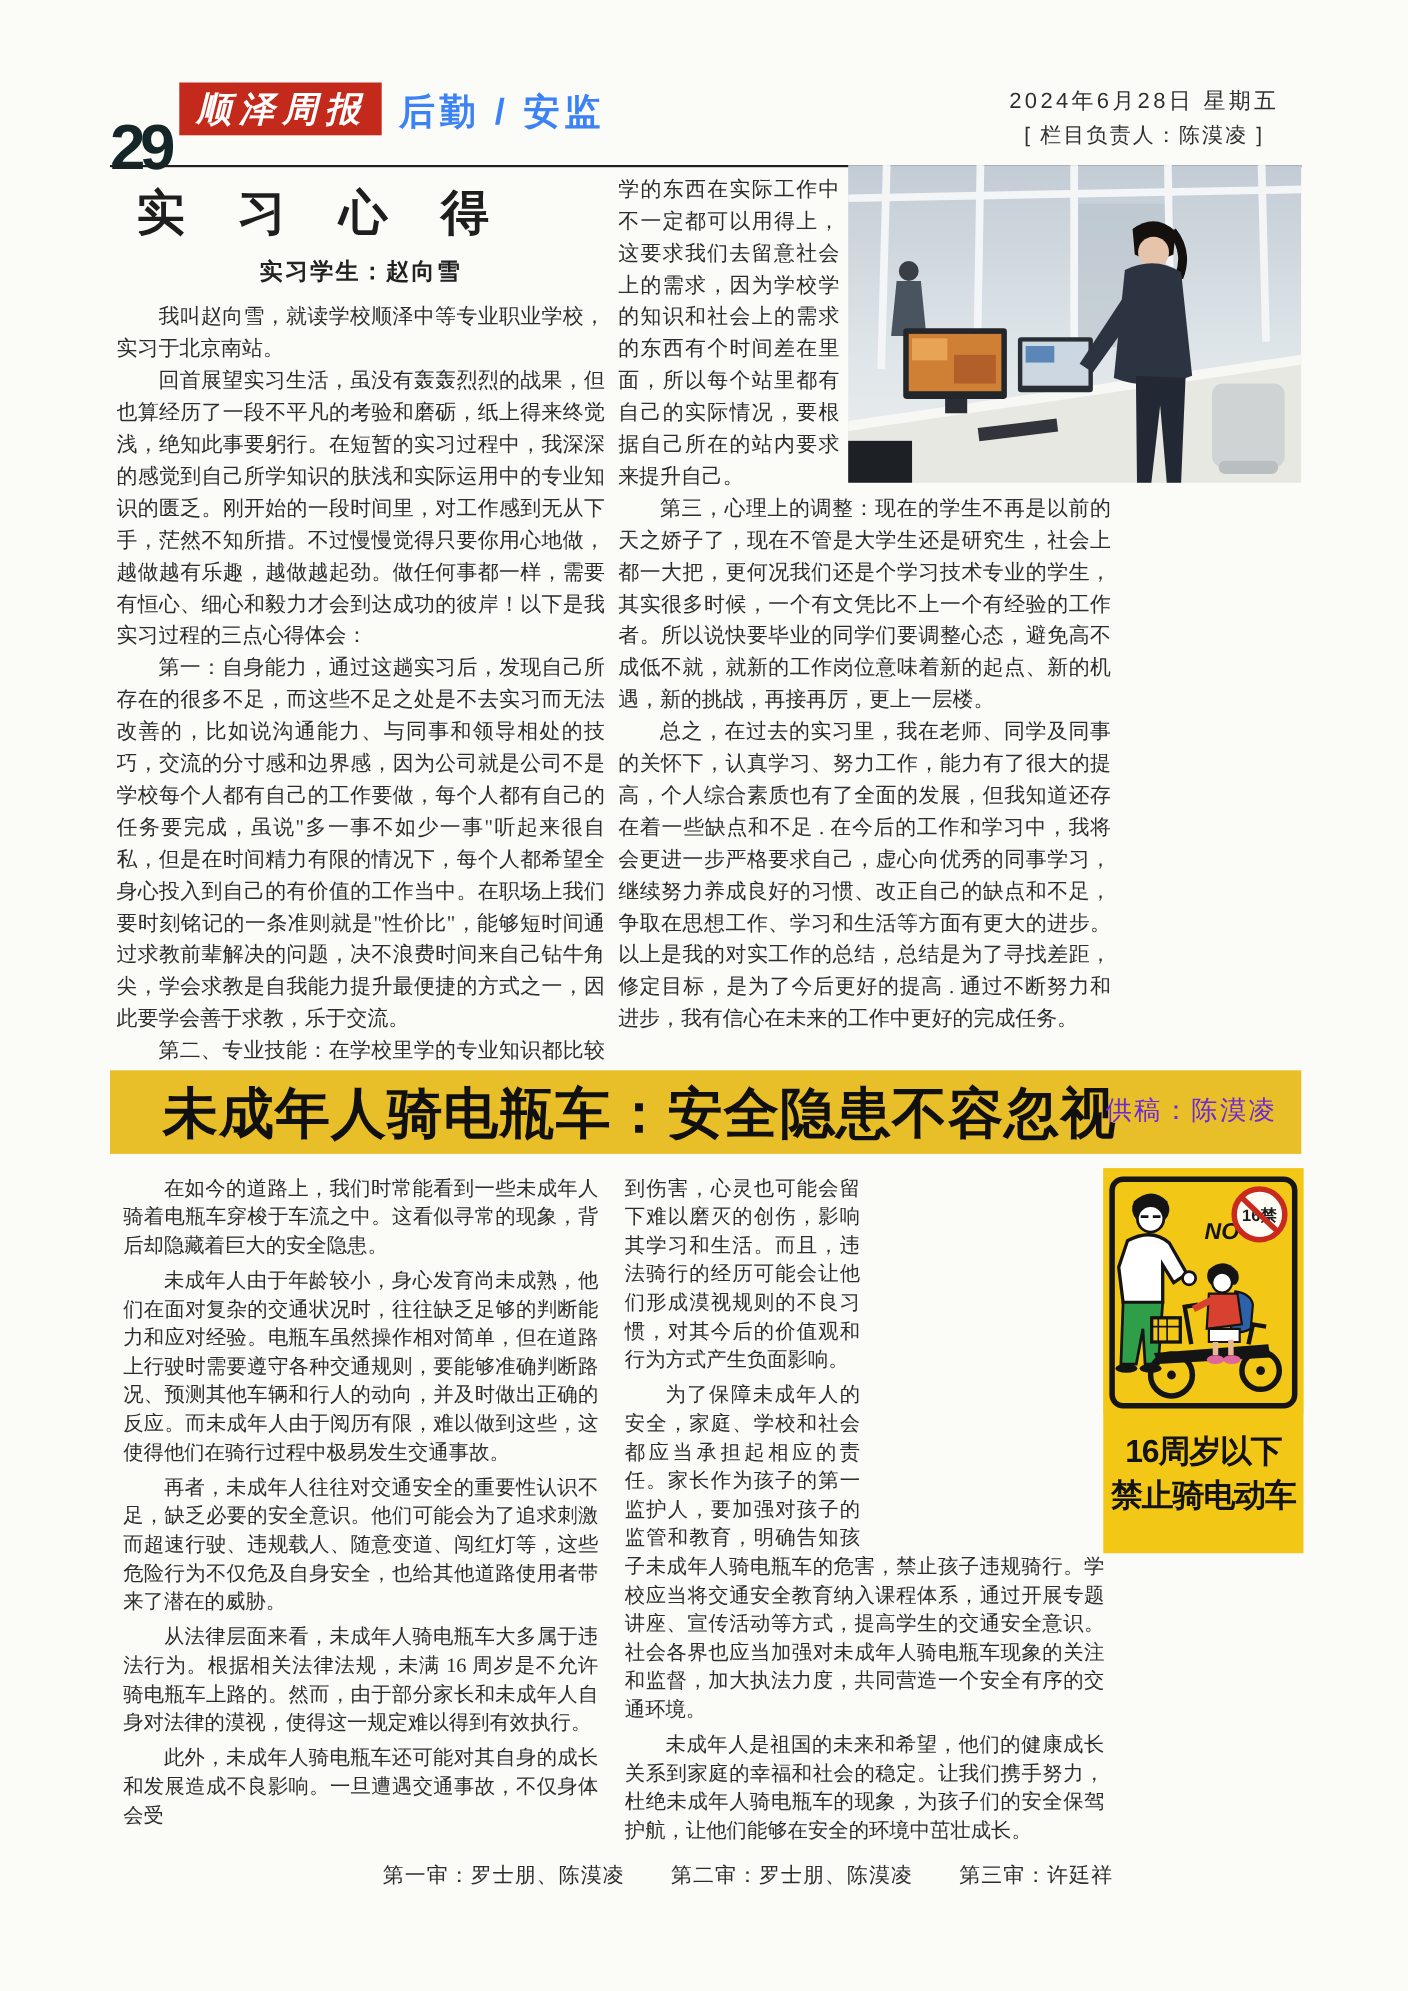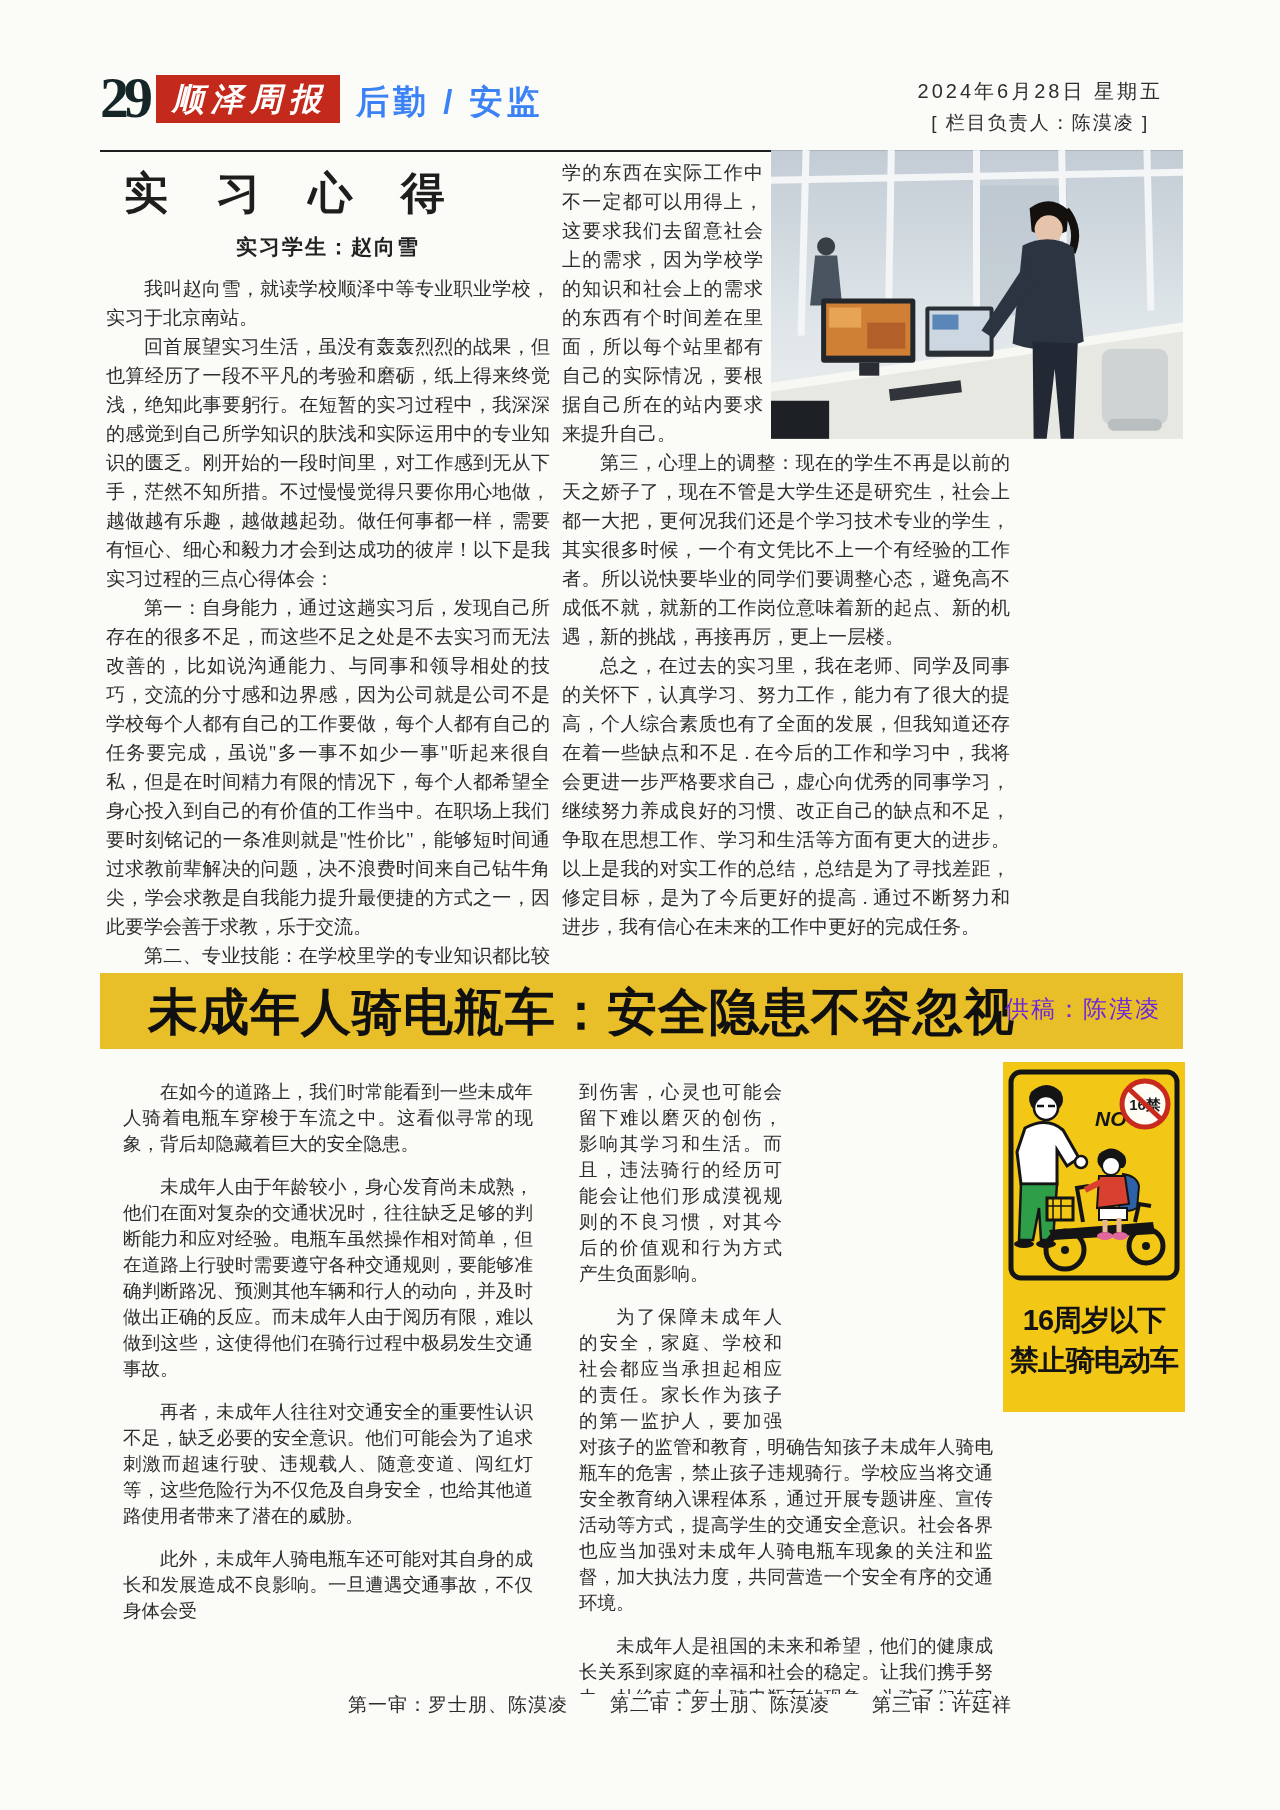--- a/index.html
+++ b/index.html
@@ -5,22 +5,22 @@
   html,body{margin:0;padding:0;background:#e8e8e6;}
   .page{
     position:relative;width:1280px;height:1810px;margin:0 auto;
     background:#fbfbf8;overflow:hidden;
     font-family:"Liberation Serif","DejaVu Serif",serif;color:#2d2d2d;
   }
   
   .hdr{position:absolute;left:100px;top:72px;width:1083px;height:72px;}
   .pagenum{
     display:inline-block;vertical-align:top;
-    font-family:Liberation Serif, serif;
-    font-size:58px;font-weight:900;line-height:52px;letter-spacing:-5px;color:#142628;
+    font-family:Liberation Sans, sans-serif;
+    font-size:58px;font-weight:900;line-height:52px;letter-spacing:-5px;color:#142628;margin-top:37px;
   }
   .masthead{
     display:inline-block;vertical-align:top;margin:3px 0 0 8px;
     background:#c42a1c;color:#fff;
     font-family:"Liberation Serif","DejaVu Serif",serif;
     font-size:32px;font-weight:bold;letter-spacing:7px;
     padding:5px 12px 5px 16px;line-height:38px;font-style:italic;
   }
   .section{
     display:inline-block;vertical-align:top;margin:8px 0 0 16px;
@@ -59,21 +59,21 @@
     font-size:50px;font-weight:900;letter-spacing:1px;white-space:nowrap;margin-left:28px;
   }
   .banner-byline{
     position:absolute;right:22px;bottom:24px;font-size:24px;color:#6d28d9;letter-spacing:2px;
     font-family:"Liberation Sans","DejaVu Sans",sans-serif;
   }
   
   .art2{position:absolute;left:100px;top:1058px;width:1083px;height:640px;}
   .a2-left{position:absolute;left:6px;top:4px;width:444px;height:632px;overflow:hidden;}
   .a2-right{position:absolute;left:462px;top:4px;width:448px;height:632px;overflow:hidden;}
-  .art2 p{margin:17px;font-size:18.5px;line-height:26px;text-align:justify;text-indent:2em;}
+  .art2 p{margin:6px;font-size:18.5px;line-height:26px;text-align:justify;text-indent:2em;}
   .art2 p.cont{text-indent:0;}
   .sign-spacer{float:right;width:228px;height:350px;}
   .sign{
     position:absolute;left:903px;top:4px;width:182px;height:350px;background:#f3c715;
   }
   .sign svg{display:block;width:182px;height:224px;}
   .sign-txt{
     text-align:center;color:#131313;
     font-family:"Liberation Sans","DejaVu Sans",sans-serif;
     font-size:29px;font-weight:900;letter-spacing:-1px;line-height:40px;
@@ -173,20 +173,21 @@
   <div class="banner">
     <div class="banner-title">未成年人骑电瓶车：安全隐患不容忽视</div>
     <div class="banner-byline">供稿：陈漠凌</div>
   </div>
 
   <div class="art2">
     <div class="a2-left">
       <p>在如今的道路上，我们时常能看到一些未成年人骑着电瓶车穿梭于车流之中。这看似寻常的现象，背后却隐藏着巨大的安全隐患。</p>
       <p>未成年人由于年龄较小，身心发育尚未成熟，他们在面对复杂的交通状况时，往往缺乏足够的判断能力和应对经验。电瓶车虽然操作相对简单，但在道路上行驶时需要遵守各种交通规则，要能够准确判断路况、预测其他车辆和行人的动向，并及时做出正确的反应。而未成年人由于阅历有限，难以做到这些，这使得他们在骑行过程中极易发生交通事故。</p>
       <p>再者，未成年人往往对交通安全的重要性认识不足，缺乏必要的安全意识。他们可能会为了追求刺激而超速行驶、违规载人、随意变道、闯红灯等，这些危险行为不仅危及自身安全，也给其他道路使用者带来了潜在的威胁。</p>
+      <p>从法律层面来看，未成年人骑电瓶车大多属于违法行为。根据相关法律法规，未满 16 周岁是不允许骑电瓶车上路的。然而，由于部分家长和未成年人自身对法律的漠视，使得这一规定难以得到有效执行。</p>
       <p>此外，未成年人骑电瓶车还可能对其自身的成长和发展造成不良影响。一旦遭遇交通事故，不仅身体会受</p>
     </div>
     <div class="a2-right">
       <div class="sign-spacer"></div>
       <p class="cont">到伤害，心灵也可能会留下难以磨灭的创伤，影响其学习和生活。而且，违法骑行的经历可能会让他们形成漠视规则的不良习惯，对其今后的价值观和行为方式产生负面影响。</p>
       <p>为了保障未成年人的安全，家庭、学校和社会都应当承担起相应的责任。家长作为孩子的第一监护人，要加强对孩子的监管和教育，明确告知孩子未成年人骑电瓶车的危害，禁止孩子违规骑行。学校应当将交通安全教育纳入课程体系，通过开展专题讲座、宣传活动等方式，提高学生的交通安全意识。社会各界也应当加强对未成年人骑电瓶车现象的关注和监督，加大执法力度，共同营造一个安全有序的交通环境。</p>
       <p>未成年人是祖国的未来和希望，他们的健康成长关系到家庭的幸福和社会的稳定。让我们携手努力，杜绝未成年人骑电瓶车的现象，为孩子们的安全保驾护航，让他们能够在安全的环境中茁壮成长。</p>
     </div>
 
     <div class="sign">

